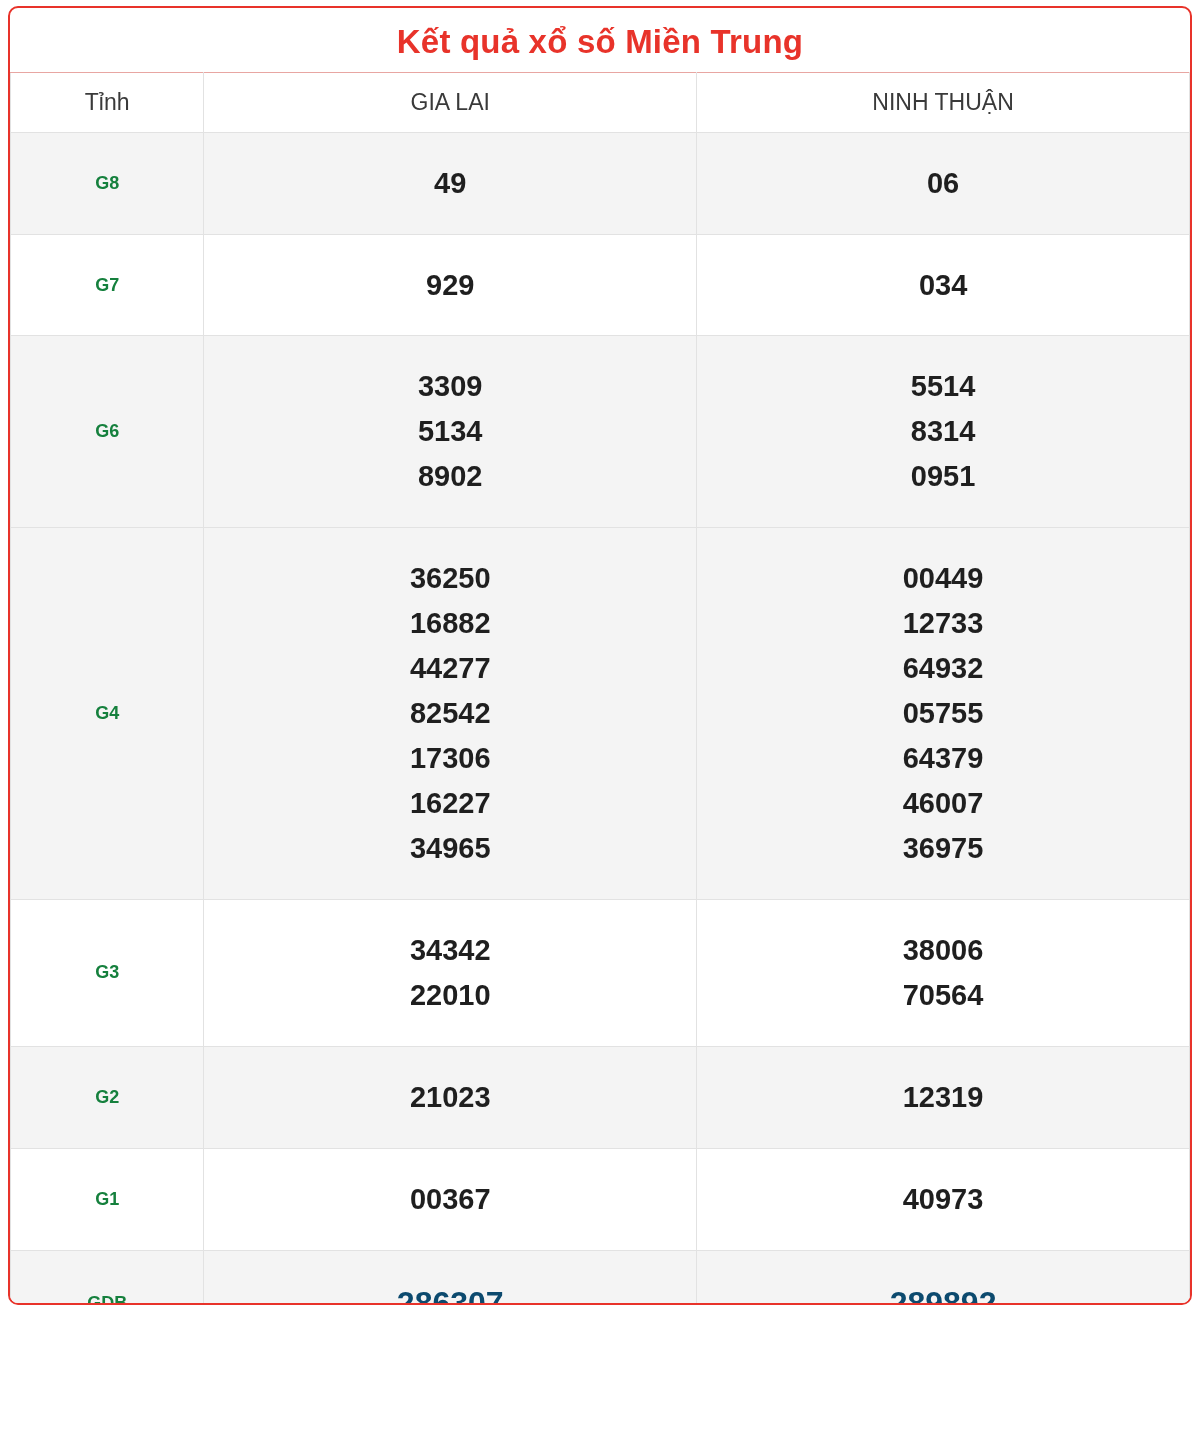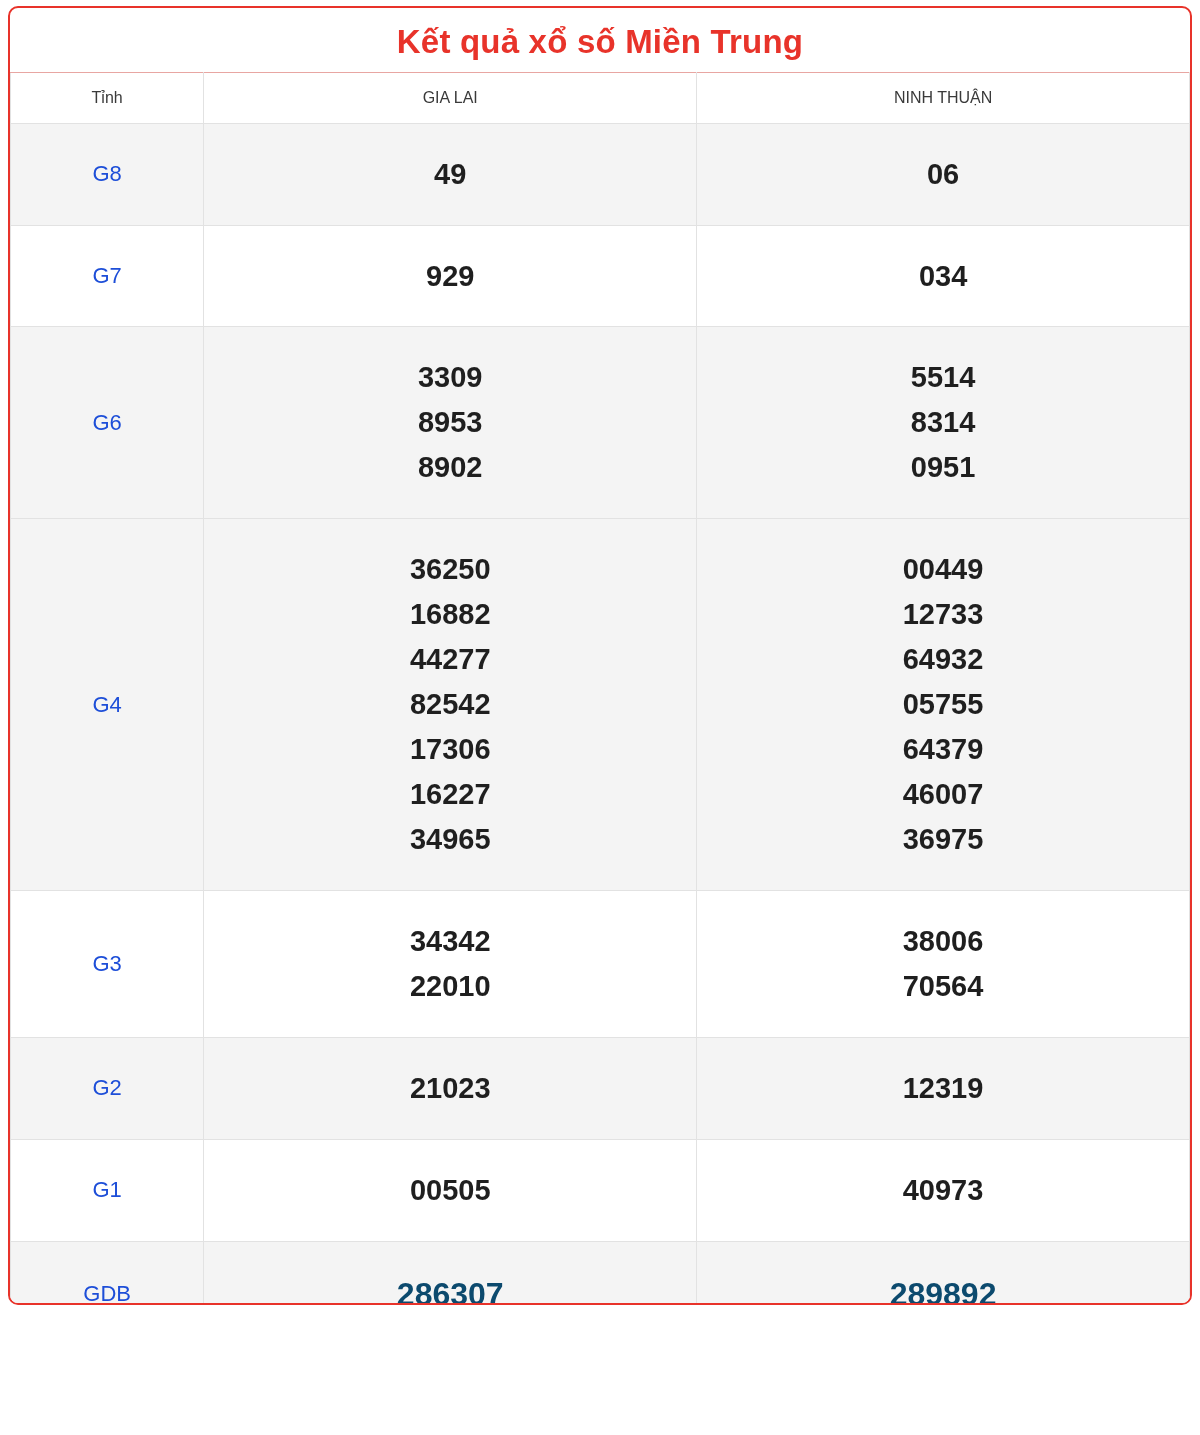--- a/index.html
+++ b/index.html
@@ -66,38 +66,38 @@
   table.results col.c-a { width: 492px; }
   table.results col.c-b { width: 492px; }
 
   table.results th, table.results td {
     border: 1px solid #e2e2e2;
     text-align: center;
     vertical-align: middle;
   }
   table.results thead th {
     border-top: 1px solid #e8a6a2;
-    font-size: 16px;
+    font-size: 23px;
     font-weight: normal;
     padding: 16px 4px;
     color: #3a3a3a;
   }
   thead th.province-head {
     color: #e8332a;
     font-weight: normal;
     font-size: 23px;
   }
   thead th.col-label {
     color: #3a3a3a;
     font-size: 22px;
   }
   td.prize-label {
-    font-size: 22px;
-    color: #1d4ed8;
-    font-weight: normal;
+    font-size: 18px;
+    color: #15803d;
+    font-weight: bold;
   }
   td.prize-values {
     font-size: 29px;
     font-weight: bold;
     color: #1f1f1f;
     padding: 28px 4px;
     line-height: 1.55;
   }
   tr.alt td {
     background: #f4f4f4;
@@ -150,21 +150,21 @@
           </td>
           <td class="prize-values">
             <span class="num-line">034</span>
           </td>
         </tr>
 
         <tr class="alt">
           <td class="prize-label">G6</td>
           <td class="prize-values">
             <span class="num-line">3309</span>
-            <span class="num-line">8953</span>
+            <span class="num-line">5134</span>
             <span class="num-line">8902</span>
           </td>
           <td class="prize-values">
             <span class="num-line">5514</span>
             <span class="num-line">8314</span>
             <span class="num-line">0951</span>
           </td>
         </tr>
 
 
@@ -208,21 +208,21 @@
             <span class="num-line">21023</span>
           </td>
           <td class="prize-values">
             <span class="num-line">12319</span>
           </td>
         </tr>
 
         <tr>
           <td class="prize-label">G1</td>
           <td class="prize-values">
-            <span class="num-line">00505</span>
+            <span class="num-line">00367</span>
           </td>
           <td class="prize-values">
             <span class="num-line">40973</span>
           </td>
         </tr>
 
         <tr class="alt gdb">
           <td class="prize-label">GDB</td>
           <td class="prize-values">
             <span class="num-line">286307</span>

